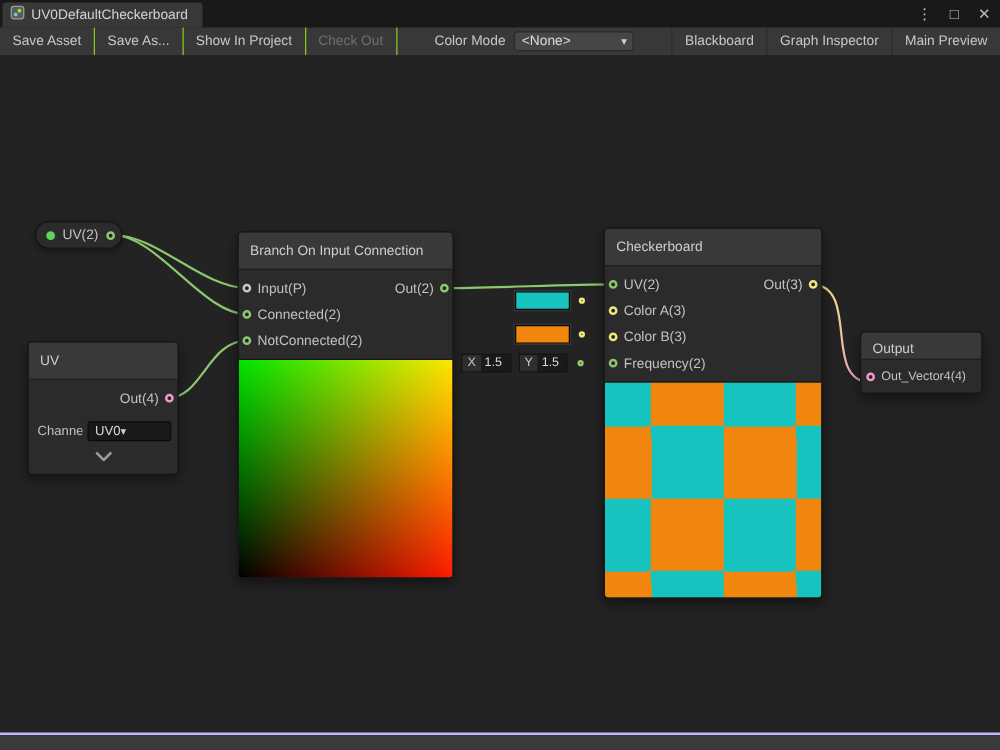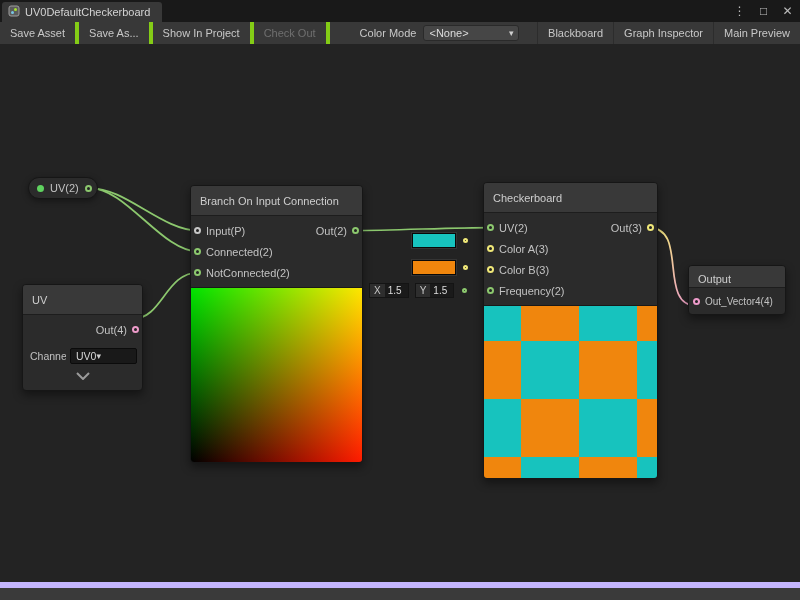--- a/index.html
+++ b/index.html
@@ -10,31 +10,31 @@
   .titlebar{position:absolute;top:0;left:0;right:0;height:22px;background:#191919;}
   .tab{position:absolute;left:2px;bottom:0;height:20px;display:flex;align-items:center;gap:5px;
        padding:0 12px 0 6px;background:#383838;border-radius:3px 3px 0 0;}
   .tab-label{font-size:11px;color:#D4D4D4;white-space:nowrap;}
   .win-controls{position:absolute;right:6px;top:3px;display:flex;gap:11px;color:#BDBDBD;font-size:12px;line-height:16px;}
   .win-controls span{width:13px;text-align:center;}
 
   
   .toolbar{position:absolute;top:22px;left:0;right:0;height:22px;background:#383838;
            display:flex;align-items:stretch;font-size:11px;color:#C8C8C8;}
-  .tb-btn{display:flex;align-items:center;padding:0 10px;border-right:4px solid #84cc16;white-space:nowrap;}
+  .tb-btn{display:flex;align-items:center;padding:0 10px;border-right:1px solid #84cc16;white-space:nowrap;}
   .tb-btn.disabled{color:#6F6F6F;}
   .cm-group{display:flex;align-items:center;margin-left:30px;gap:7px;}
   .dropdown{width:96px;height:16px;background:#464646;border:1px solid #2A2A2A;border-radius:3px;
             display:flex;align-items:center;justify-content:space-between;padding:0 5px;color:#DCDCDC;}
   .dd-arrow{font-size:9px;color:#CFCFCF;}
   .tb-right{margin-left:auto;display:flex;}
   .tb-right .tb-btn{border-right:none;border-left:1px solid #2C2C2C;}
 
   
-  .canvas{position:absolute;top:44px;left:0;right:0;bottom:12px;background:#232323;overflow:hidden;border-bottom:6px solid #c4b5fd;}
+  .canvas{position:absolute;top:44px;left:0;right:0;bottom:12px;background:#232323;overflow:hidden;border-bottom:2px solid #c4b5fd;}
   .bottombar{position:absolute;left:0;right:0;bottom:0;height:12px;background:#3A3A3A;}
   .edges{position:absolute;inset:0;pointer-events:none;}
 
   
   .node{position:absolute;background:#2B2B2B;border:1px solid #161616;border-radius:4px;overflow:hidden;
         box-shadow:0 4px 10px rgba(0,0,0,.45);}
   .node-header{height:30px;line-height:30px;background:#393939;color:#CECECE;font-size:11px;padding:0 9px;
                border-bottom:1px solid #1D1D1D;white-space:nowrap;overflow:hidden;}
   .node-header.small{height:22px;line-height:27px;}
   .node-body{display:flex;justify-content:space-between;padding:4px 3px;}
@@ -216,21 +216,21 @@
       <span class="wdot"></span>
     </div>
     <div class="widget freq" style="left:369px;top:239px;">
       <span class="axis">X</span>
       <span class="val">1.5</span>
       <span class="axis">Y</span>
       <span class="val">1.5</span>
       <span class="wdot green"></span>
     </div>
 
-    <div class="node" style="left:22px;top:240px;width:121px;">
+    <div class="node" style="left:22px;top:229px;width:121px;">
       <div class="node-header">UV</div>
       <div class="node-body" style="padding-bottom:0;">
         <div class="col" style="margin-left:auto;">
           <div class="prow out">
             <span class="plabel">Out(4)</span>
             <span class="port p-vec4"></span>
           </div>
         </div>
       </div>
       <div class="channel-row">

